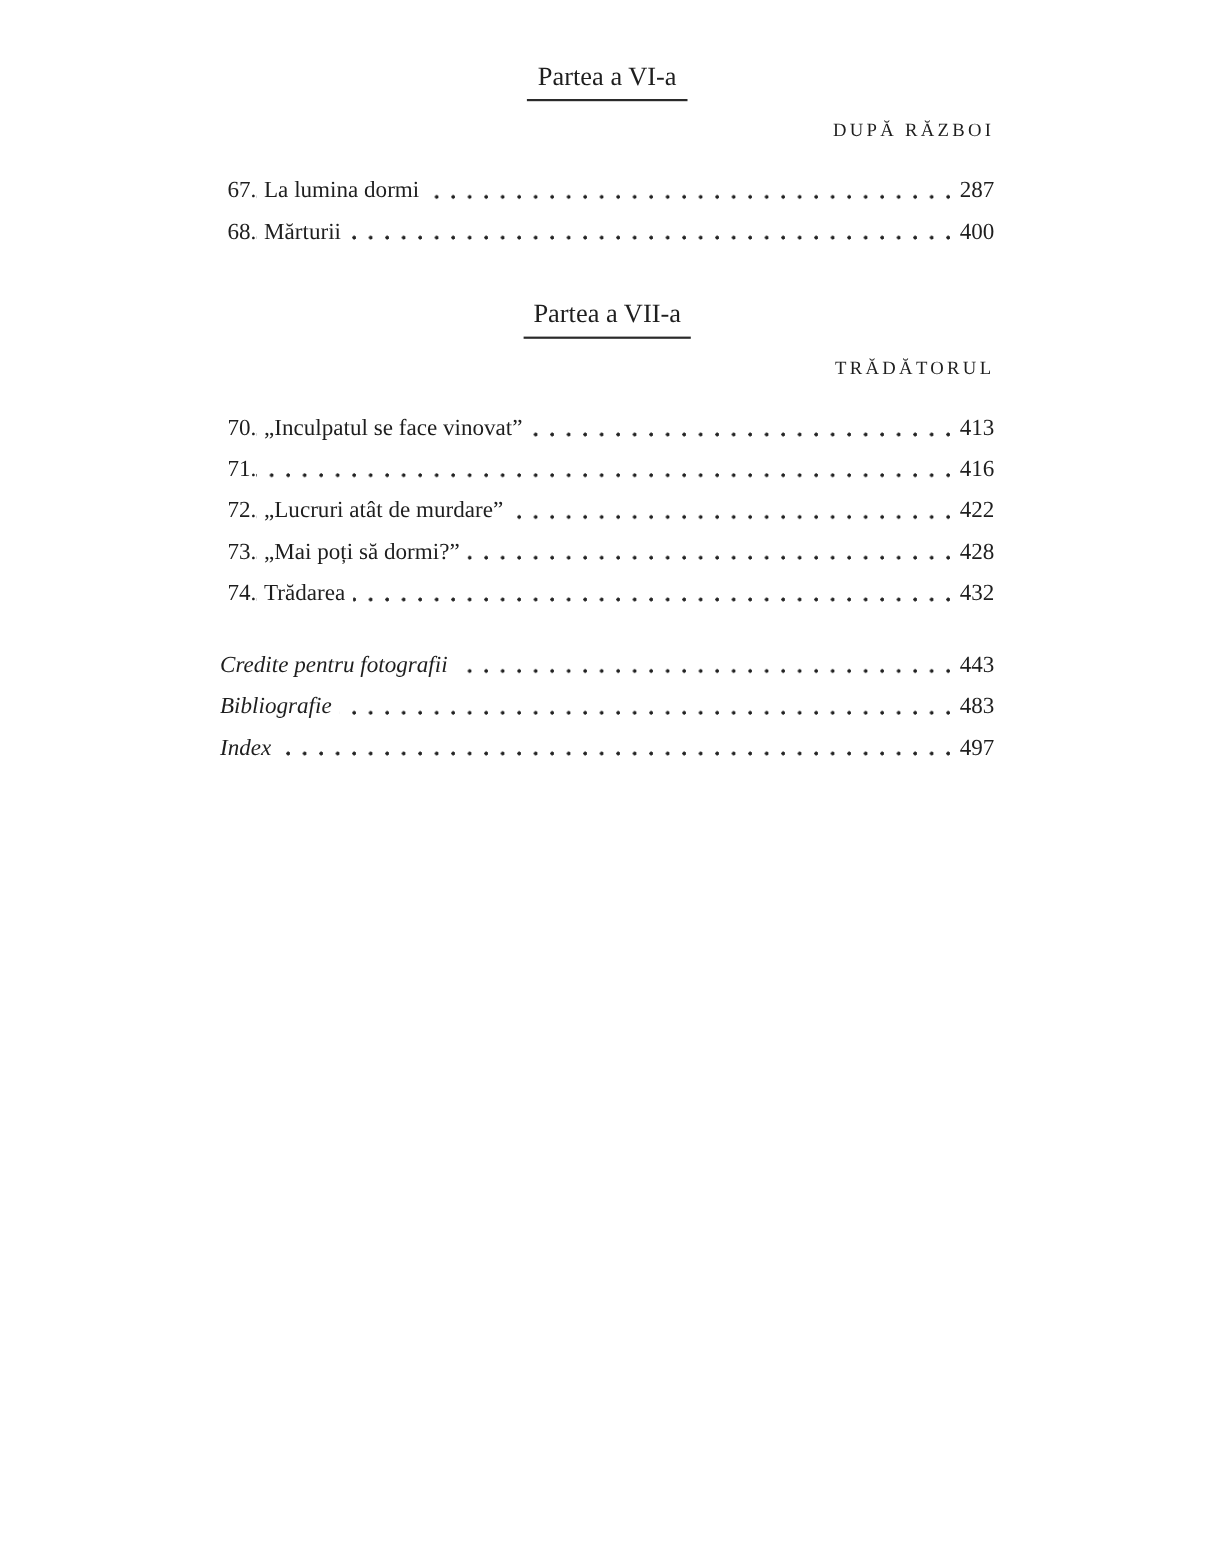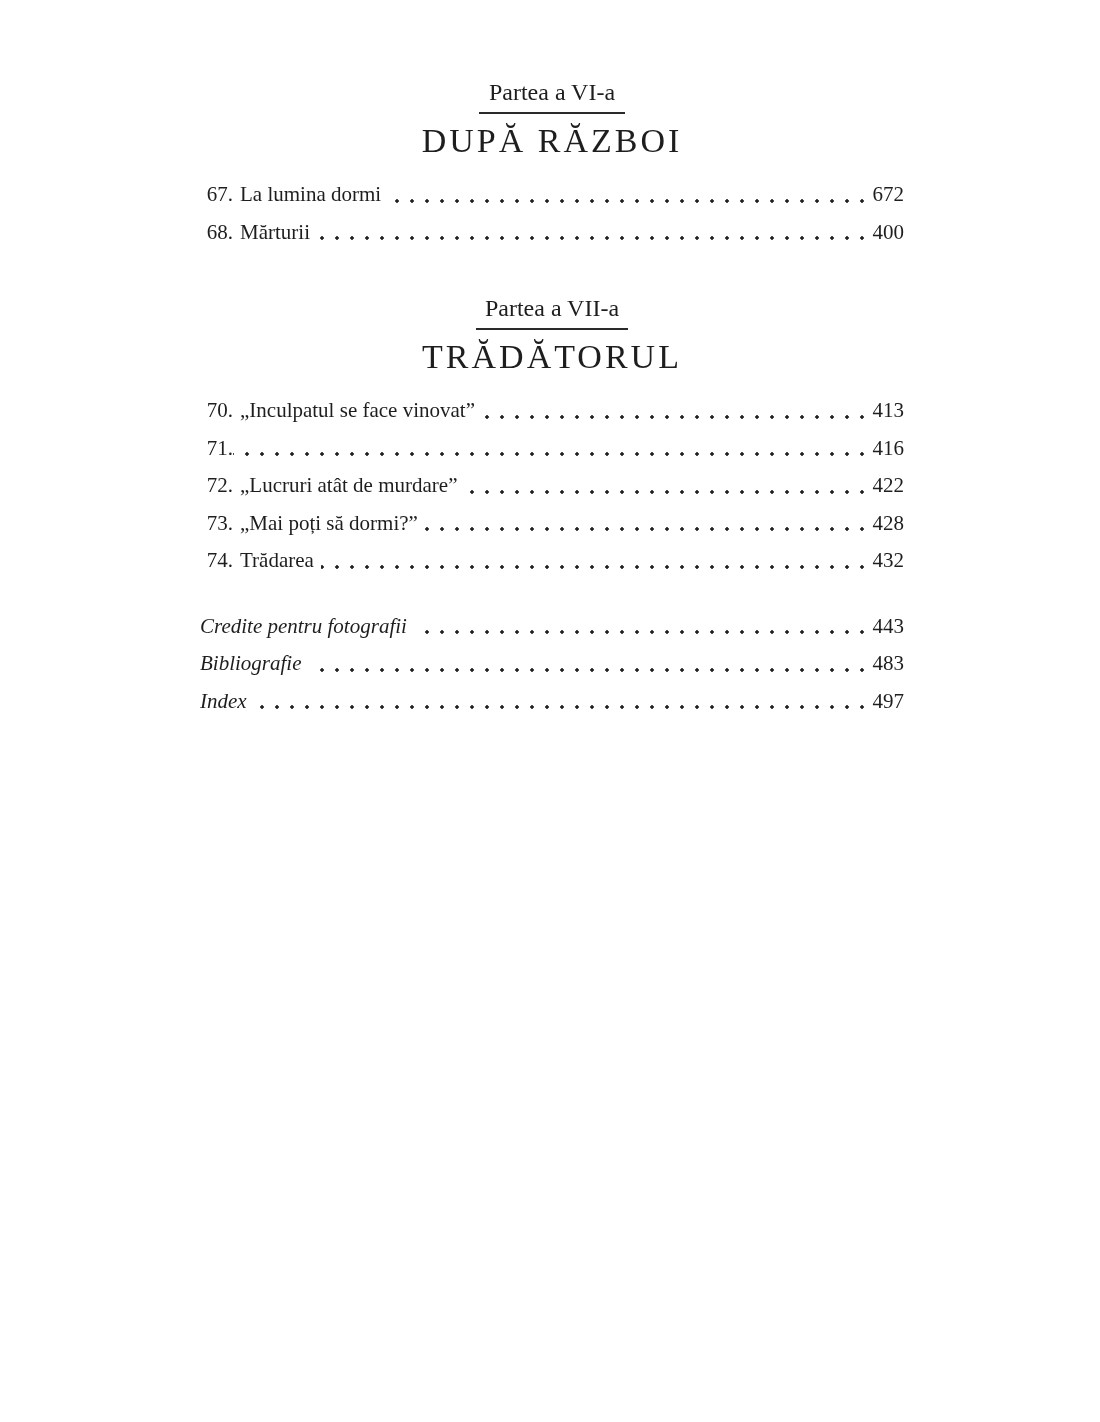--- a/index.html
+++ b/index.html
@@ -12,32 +12,32 @@
   }
   .content {
     position: absolute; left: 200px; top: 0;
     width: 704px;
   }
   .part-label {
     text-align: center;
     font-size: 24px; line-height: 26px;
     font-weight: 400;
   }
-  .sec-vi .part-label { margin-top: 79px; }
+  .sec-vi .part-label { margin-top: 57px; }
   .sec-vii .part-label { margin-top: 44px; }
   .rule {
     border-top: 2px solid #2a2a2a;
     margin: 7px auto 0 auto;
     height: 0;
   }
   .sec-vi .rule { width: 146px; }
   .sec-vii .rule { width: 152px; }
   .part-title {
-    text-align: center;
-    font-size: 34px; line-height: 27px;
+    text-align: right;
+    font-size: 17px; line-height: 27px;
     letter-spacing: 3px;
     margin-top: 13px;
     font-weight: 400;
   }
   .toc-list { margin-top: 22px; }
   .back-list { margin-top: 28px; }
   .toc-row {
     position: relative;
     display: flex;
     align-items: center;
@@ -85,21 +85,21 @@
   <div class="sec-vi">
     <div class="part-label">Partea a VI-a</div>
     <div class="rule"></div>
     <div class="part-title">DUPĂ RĂZBOI</div>
 
     <div class="toc-list">
       <div class="toc-row with-num">
         <span class="leader"></span>
         <span class="num">67.</span>
         <span class="entry-title">La lumina dormi</span>
-        <span class="page-num">672</span>
+        <span class="page-num">287</span>
       </div>
       <div class="toc-row with-num">
         <span class="leader"></span>
         <span class="num">68.</span>
         <span class="entry-title">Mărturii</span>
         <span class="page-num">400</span>
       </div>
     </div>
   </div>
 

